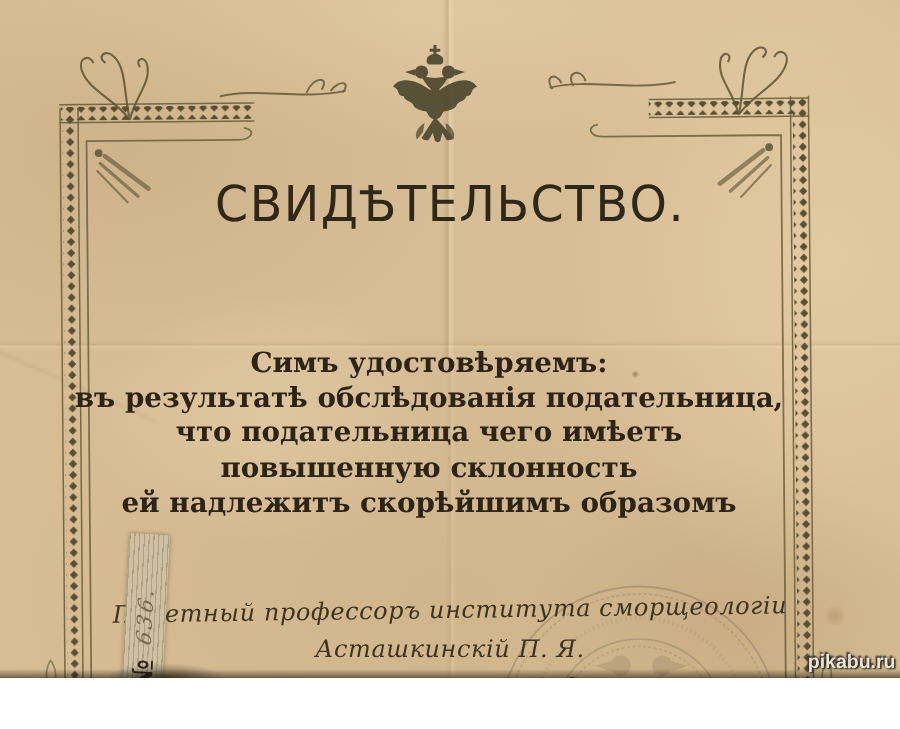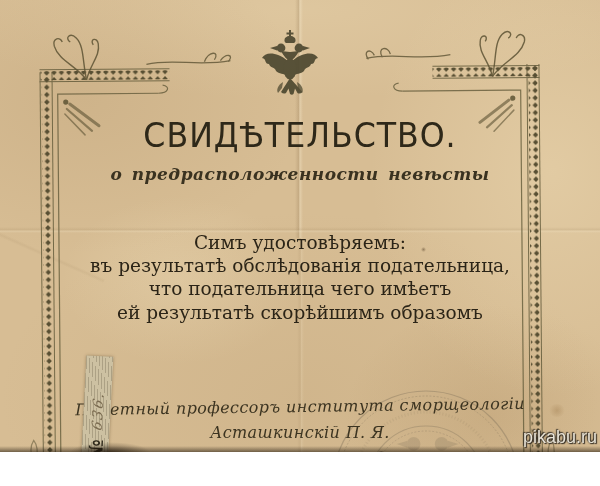--- a/index.html
+++ b/index.html
@@ -34,40 +34,40 @@
     background:linear-gradient(to top, rgba(28,20,10,.55), rgba(28,20,10,0));}
   .bottom-blob{left:70px;bottom:0;width:80px;height:10px;
     background:radial-gradient(ellipse at 50% 100%, rgba(25,17,8,.6), rgba(25,17,8,0) 70%);}
   
   .title{left:0;top:116px;width:600px;text-align:center;
     font-family:"DejaVu Sans",sans-serif;font-size:33px;letter-spacing:1px;
     color:#2e2819;transform:scaleX(.96);}
   .subtitle{left:0;width:600px;text-align:center;font-style:italic;font-weight:bold;
     font-size:17px;letter-spacing:.5px;word-spacing:3px;color:#3a3220;}
   .sub1{top:164px;} .sub2{top:190px;}
-  .body-block{left:35px;top:231px;width:530px;text-align:center;
-    font-size:18.5px;line-height:23.2px;color:#2b2417;}
+  .body-block{left:21px;top:231px;width:530px;text-align:center;
+    font-size:18.5px;line-height:23.2px;color:#2b2417;font-weight:bold;}
   .body-block div{white-space:nowrap;}
   .signoff{left:0;width:600px;text-align:center;font-style:italic;
     font-size:16px;color:#3c3421;letter-spacing:.4px;}
   .sig1{top:397px;transform:rotate(-.8deg);}
   .sig2{top:423px;}
   
   .numstrip{left:83px;top:356px;width:27px;height:130px;transform:rotate(3deg);
     background-color:#cdc1a2;
     background-image:repeating-linear-gradient(90deg, rgba(96,86,64,.30) 0 .8px, transparent .8px 3.2px);
     box-shadow:0 0 3px rgba(90,70,40,.5);}
   .numrot{position:absolute;left:0;top:130px;width:130px;height:27px;
     transform:rotate(-90deg);transform-origin:0 0;
     display:flex;align-items:center;gap:9px;padding-left:26px;box-sizing:border-box;}
   .numlabel{font-family:"DejaVu Serif",serif;font-weight:bold;font-size:19px;color:#2f2a1c;}
   .numvalue{font-style:italic;font-size:14px;letter-spacing:2px;color:#7a6b50;transform:skewX(-12deg);}
   
   .watermark{right:3px;bottom:4px;font-family:"Liberation Sans","DejaVu Sans",sans-serif;
-    font-weight:normal;font-size:18px;color:#e9e4d7;
+    font-weight:bold;font-size:13px;color:#e9e4d7;
     text-shadow:0 0 2px #3a342a, 1px 1px 1px #2c261e, -1px -1px 1px #3a342a;}
   svg{display:block;}
 </style>
 </head>
 <body>
 
 <div class="stage">
 
   <div class="abs crease-v1"></div>
   <div class="abs crease-v2"></div>
@@ -158,27 +158,27 @@
 
       <ellipse cx="32" cy="39" rx="6.5" ry="10.5"></ellipse>
 
       <path d="M32,48 L23,62 q2.5,2.5 5,1 l2.5,-4.5 l1.5,5.5 q2,1.5 3.5,0 l1.5,-5.5 l2.5,4.5 q2.5,1.5 5,-1 Z"></path>
       <path d="M25,52 C20,55 18,60 20,63 L24,58 Z" opacity=".8"></path>
       <path d="M39,52 C44,55 46,60 44,63 L40,58 Z" opacity=".8"></path>
     </g>
   </svg>
 
   <div class="abs title">СВИДѢТЕЛЬСТВО.</div>
-  <div class="abs subtitle sub1">о предрасположенности невѣсты</div>
 
   <div class="abs body-block">
     <div>Симъ удостовѣряемъ:</div>
     <div>въ результатѣ обслѣдованія подательница,</div>
     <div>что подательница чего имѣетъ</div>
-    <div>ей результатѣ скорѣйшимъ образомъ</div>
+    <div>повышенную склонность</div>
+    <div>ей надлежитъ скорѣйшимъ образомъ</div>
   </div>
 
   <svg class="abs" style="left:328px;top:386px;" width="196" height="196" viewBox="0 0 196 196">
     <g fill="none" stroke="#87785f">
       <circle cx="98" cy="98" r="93" stroke-width="1.2" opacity=".45"></circle>
       <circle cx="98" cy="98" r="88" stroke-width="1" opacity=".35" stroke-dasharray="2 1.6"></circle>
       <circle cx="98" cy="98" r="72" stroke-width="3" opacity=".14" stroke-dasharray="1.2 2"></circle>
       <circle cx="98" cy="98" r="58" stroke-width="1.1" opacity=".4"></circle>
       <circle cx="98" cy="98" r="53" stroke-width="1" opacity=".3" stroke-dasharray="2 1.6"></circle>
     </g>

